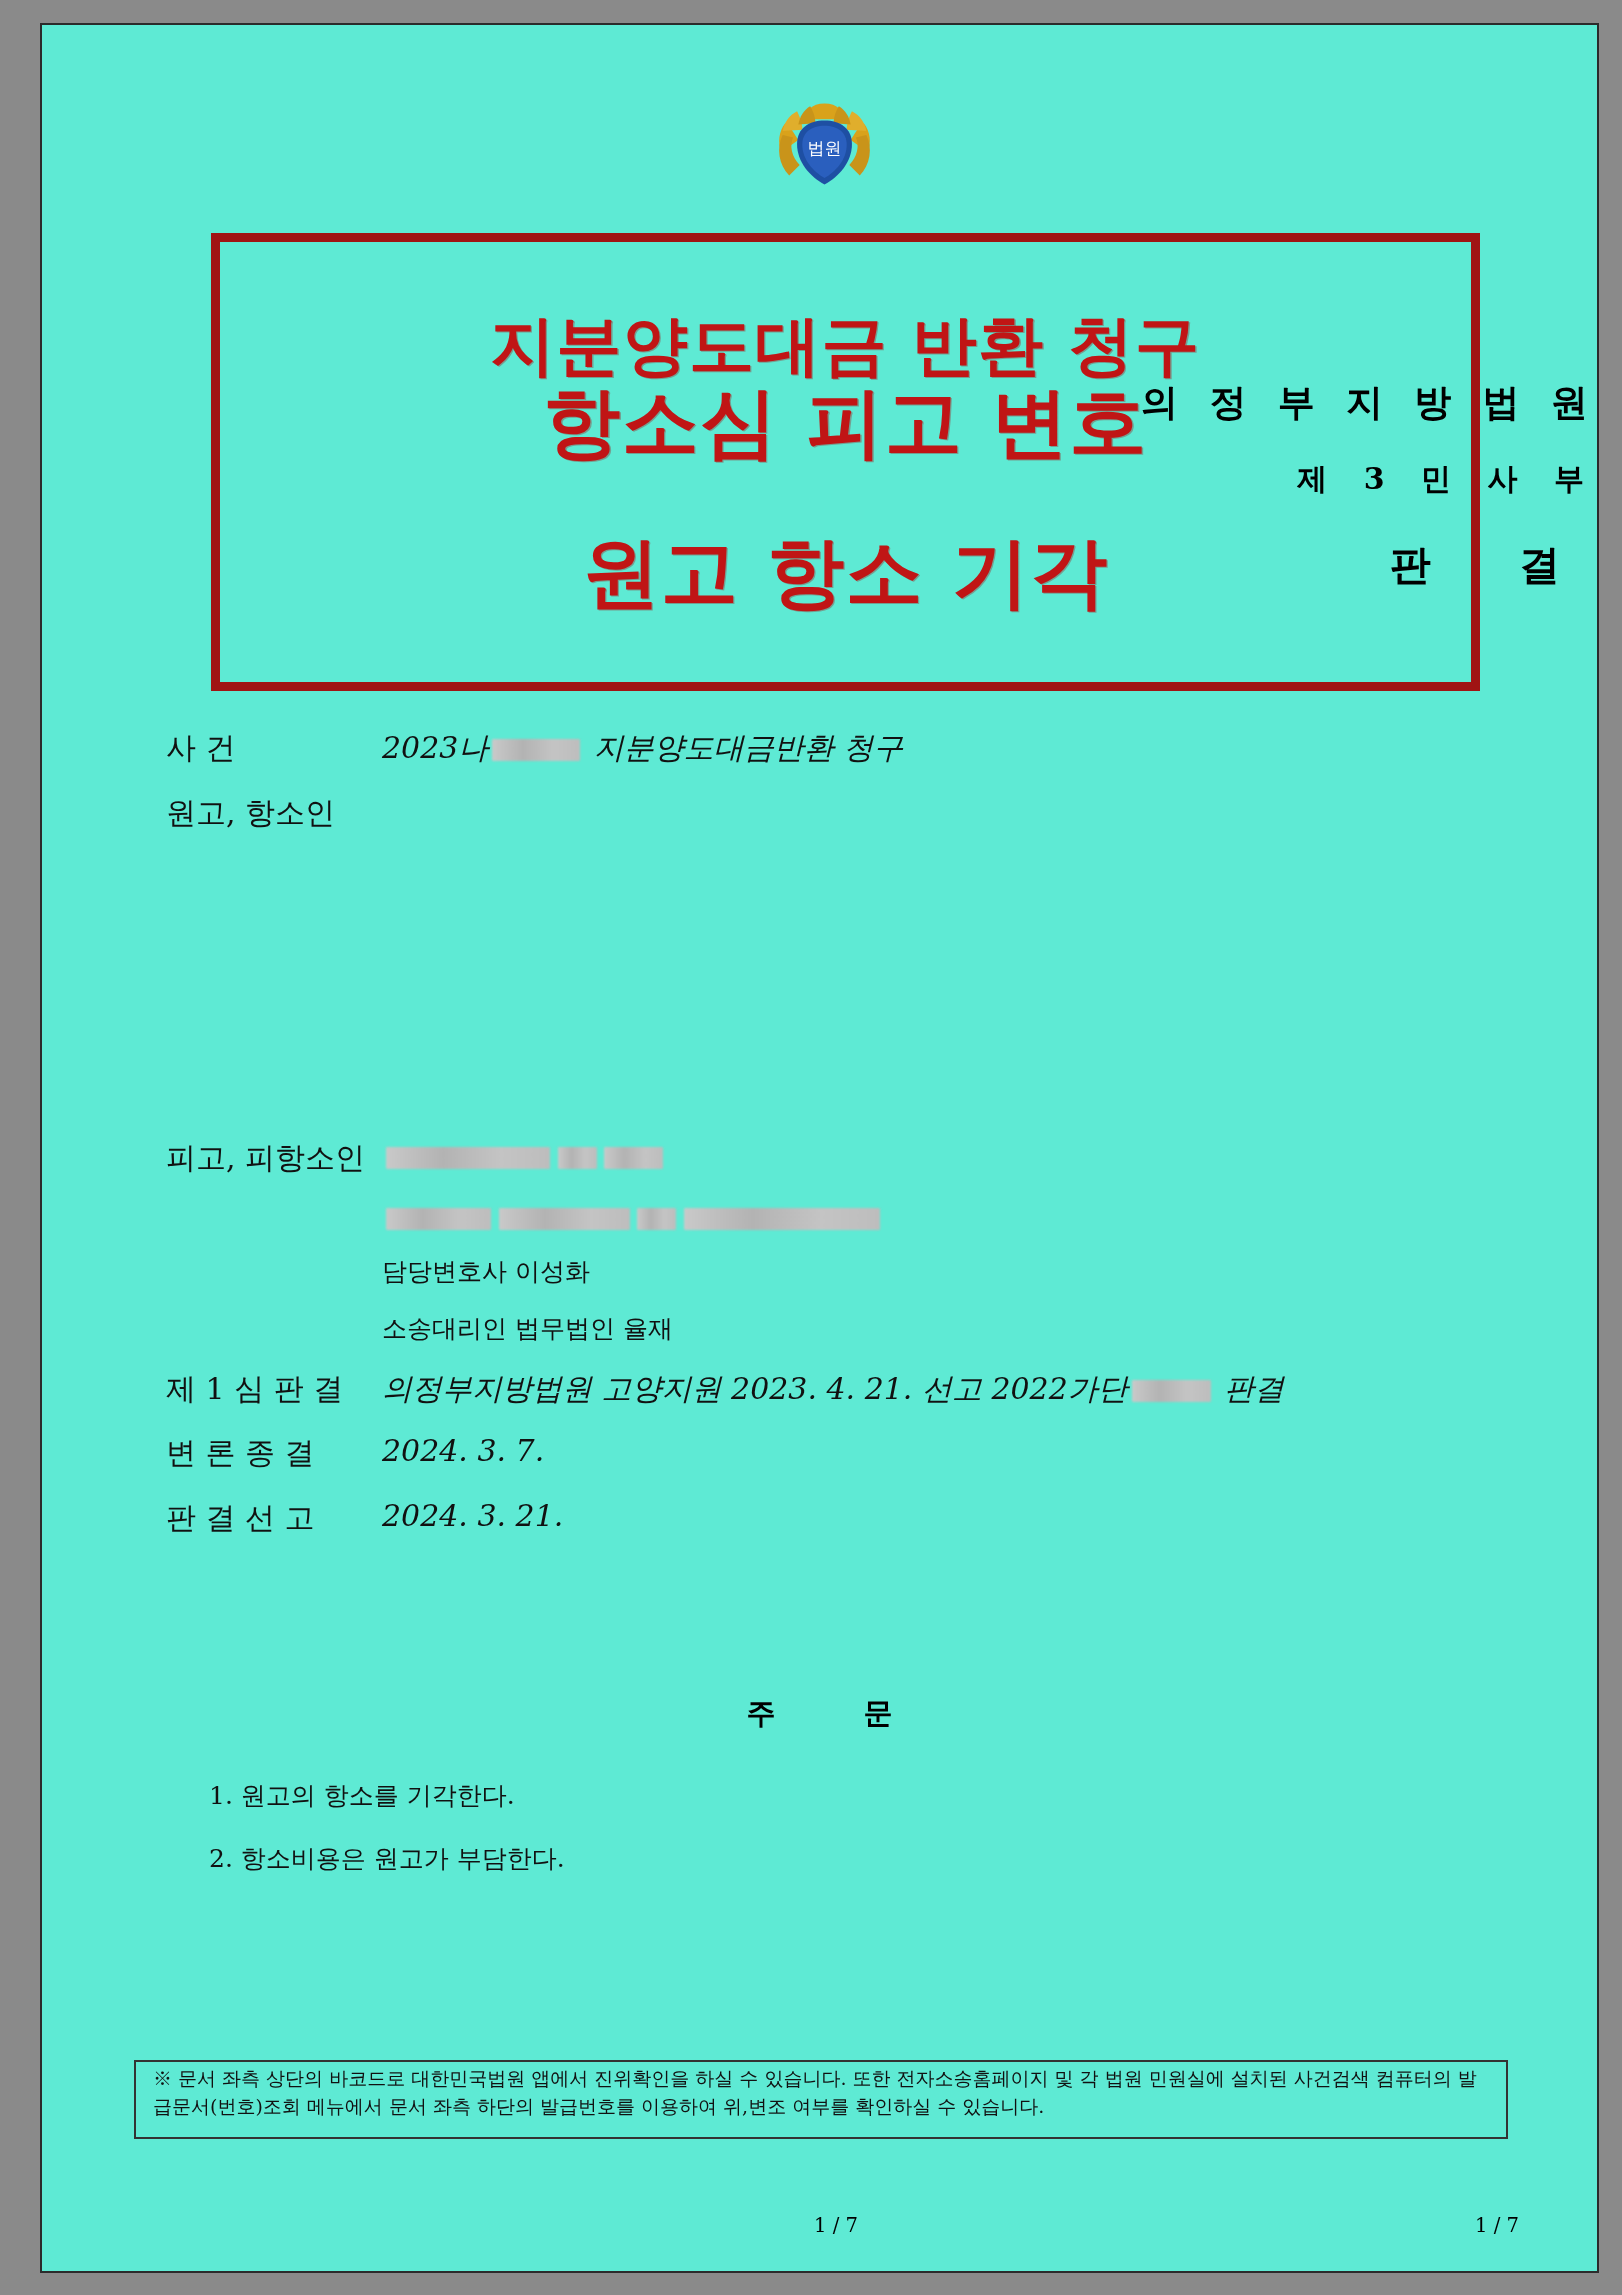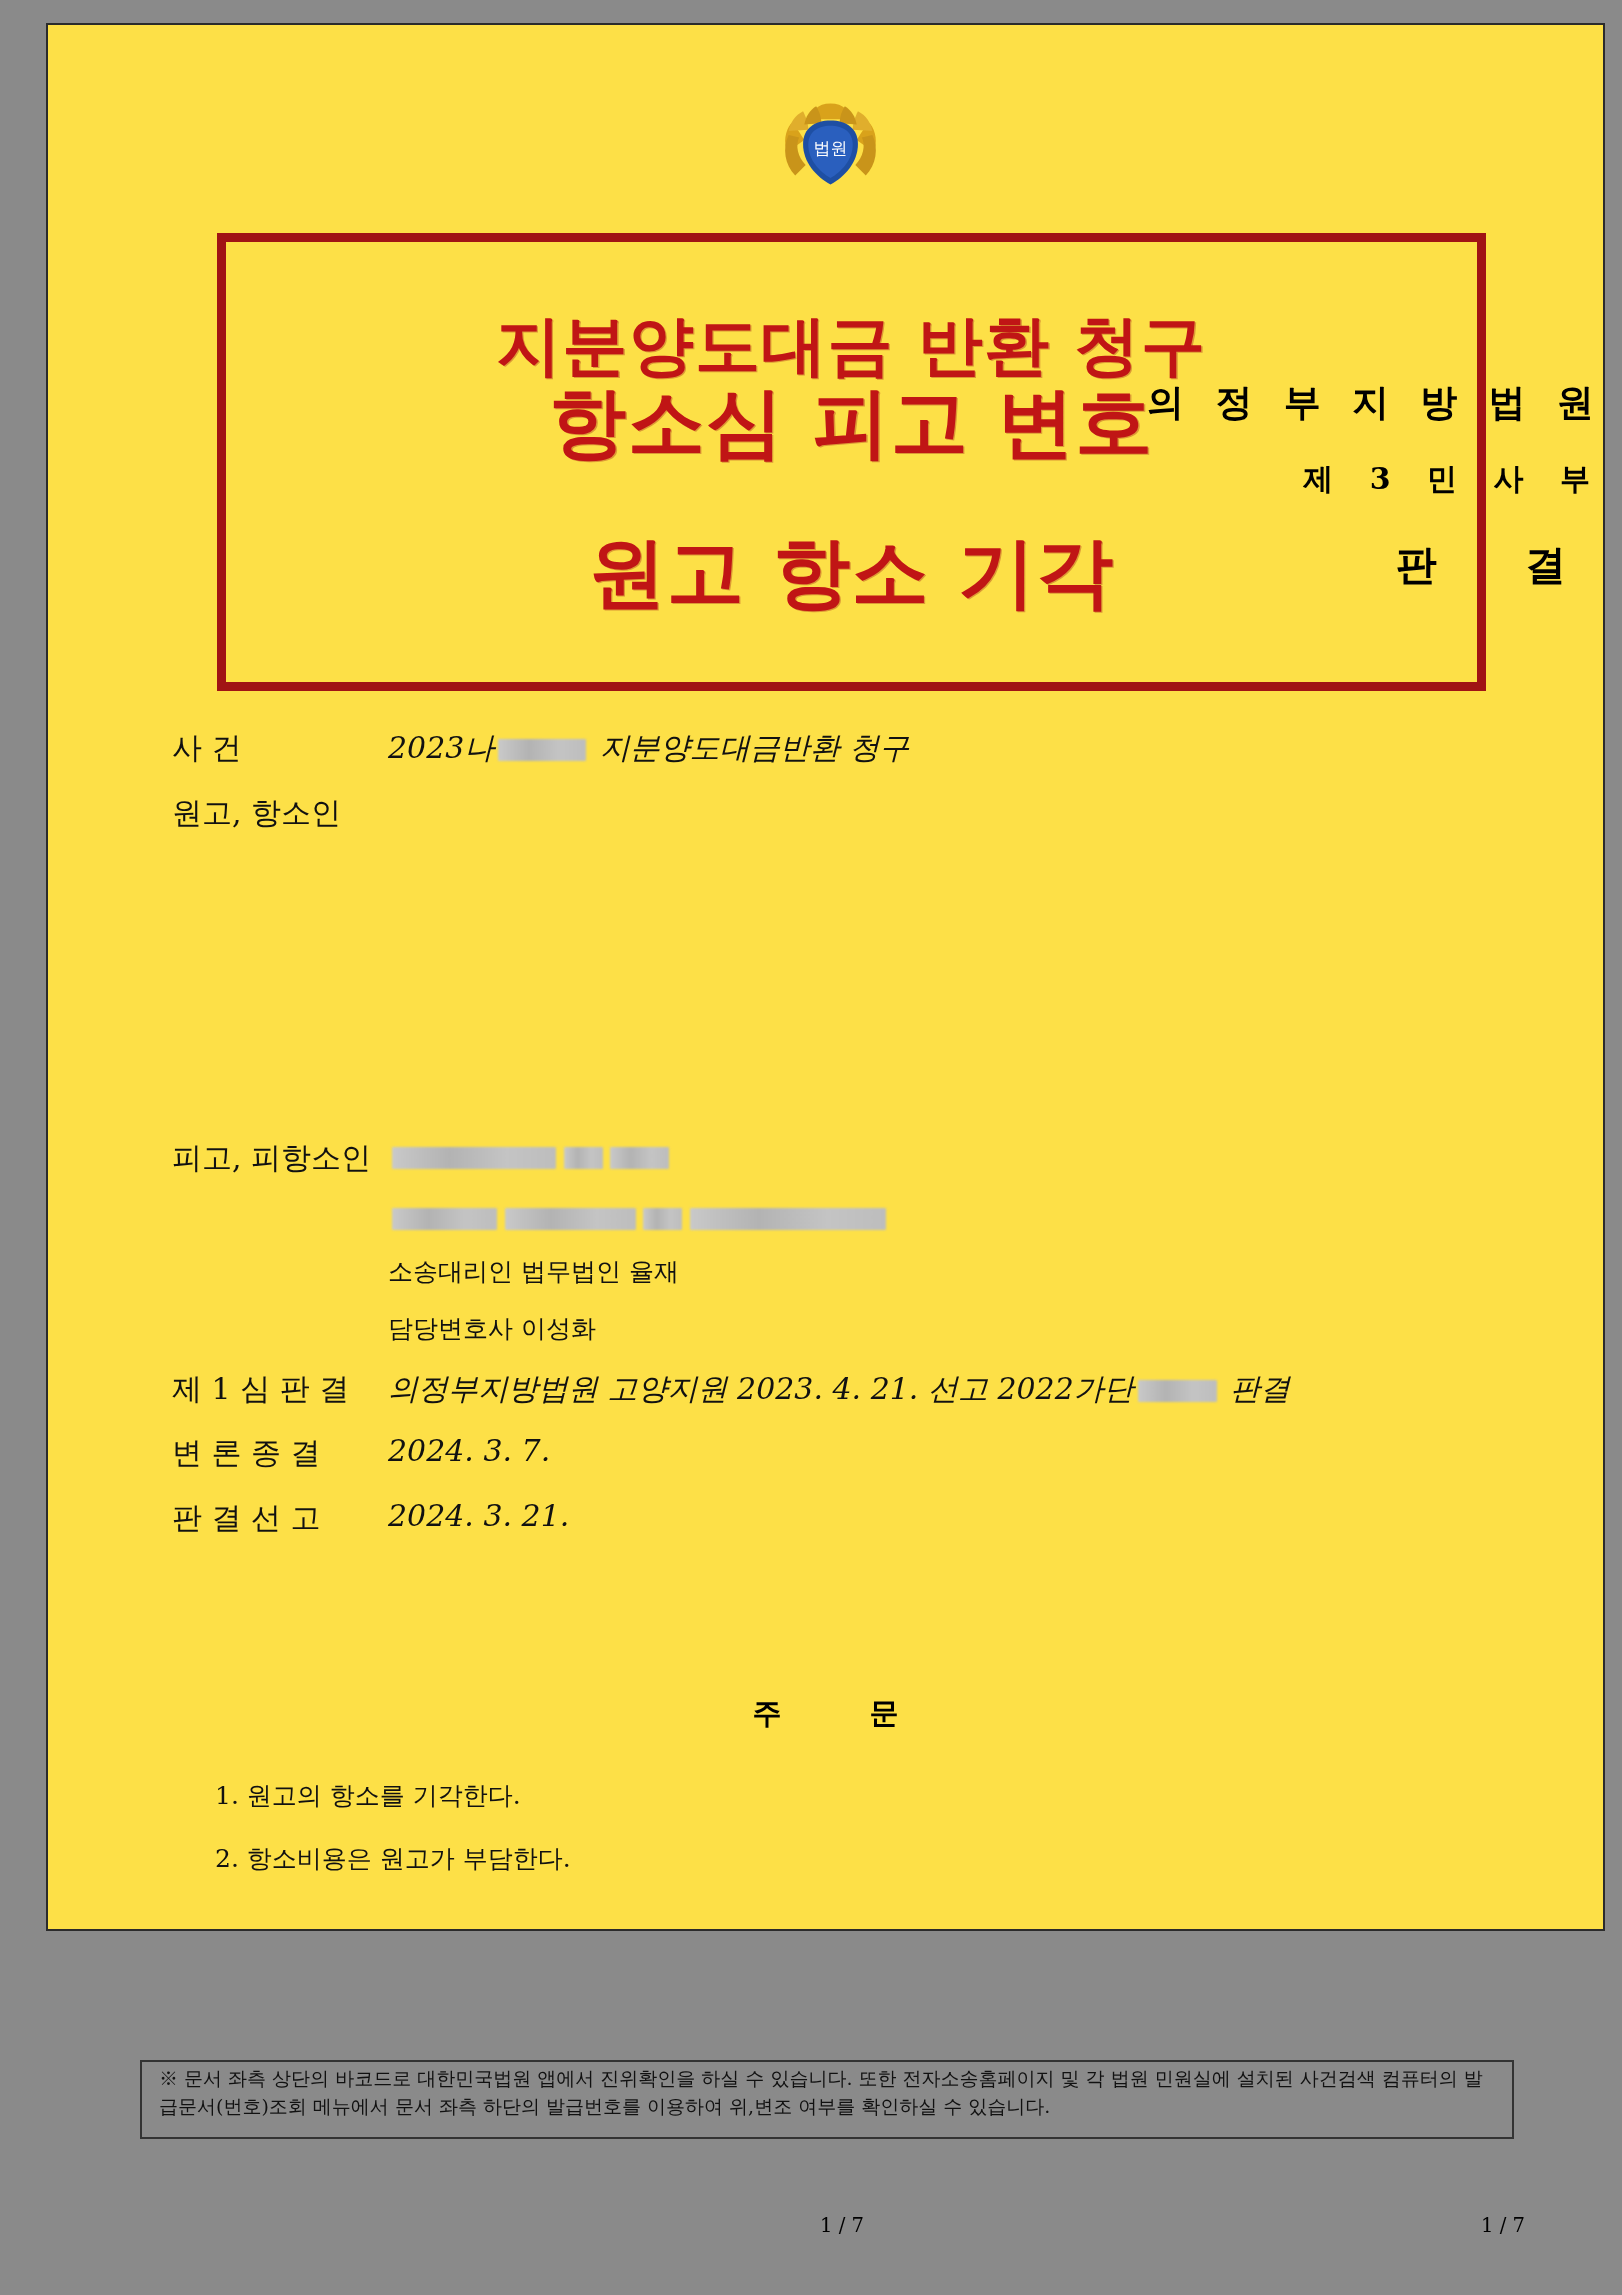--- a/index.html
+++ b/index.html
@@ -13,25 +13,25 @@
   .page {
     position: relative;
     width: 1623px;
     height: 2295px;
     background: #8a8a8a;
     overflow: hidden;
   }
   
   .sheet {
     position: absolute;
-    left: 48px;
+    left: 42px;
     top: 25px;
     width: 1555px;
-    height: 1904px;
-    background: #fde047;
+    height: 2246px;
+    background: #5eead4;
     box-shadow: 0 0 0 2px #2b2b2b;
   }
   
   .emblem {
     position: absolute;
     left: 717px;
     top: 72px;
     width: 131px;
     height: 98px;
   }
@@ -268,26 +268,26 @@
 
       <div class="subrow">
         <div class="spacer"></div>
         <div class="value">
           <span class="redact r-160"></span><span class="redact r-200"></span><span class="redact r-60"></span><span class="redact r-300"></span>
         </div>
       </div>
 
       <div class="subrow">
         <div class="spacer"></div>
-        <div class="value">소송대리인 법무법인 율재</div>
+        <div class="value">담당변호사 이성화</div>
       </div>
 
       <div class="subrow">
         <div class="spacer"></div>
-        <div class="value">담당변호사 이성화</div>
+        <div class="value">소송대리인 법무법인 율재</div>
       </div>
 
       <div class="row">
         <div class="label">제 1 심 판 결</div>
         <div class="value">
           <span>의정부지방법원 고양지원 2023. 4. 21. 선고 2022가단</span><span class="redact r-120"></span>
           <span>판결</span>
         </div>
       </div>
 

